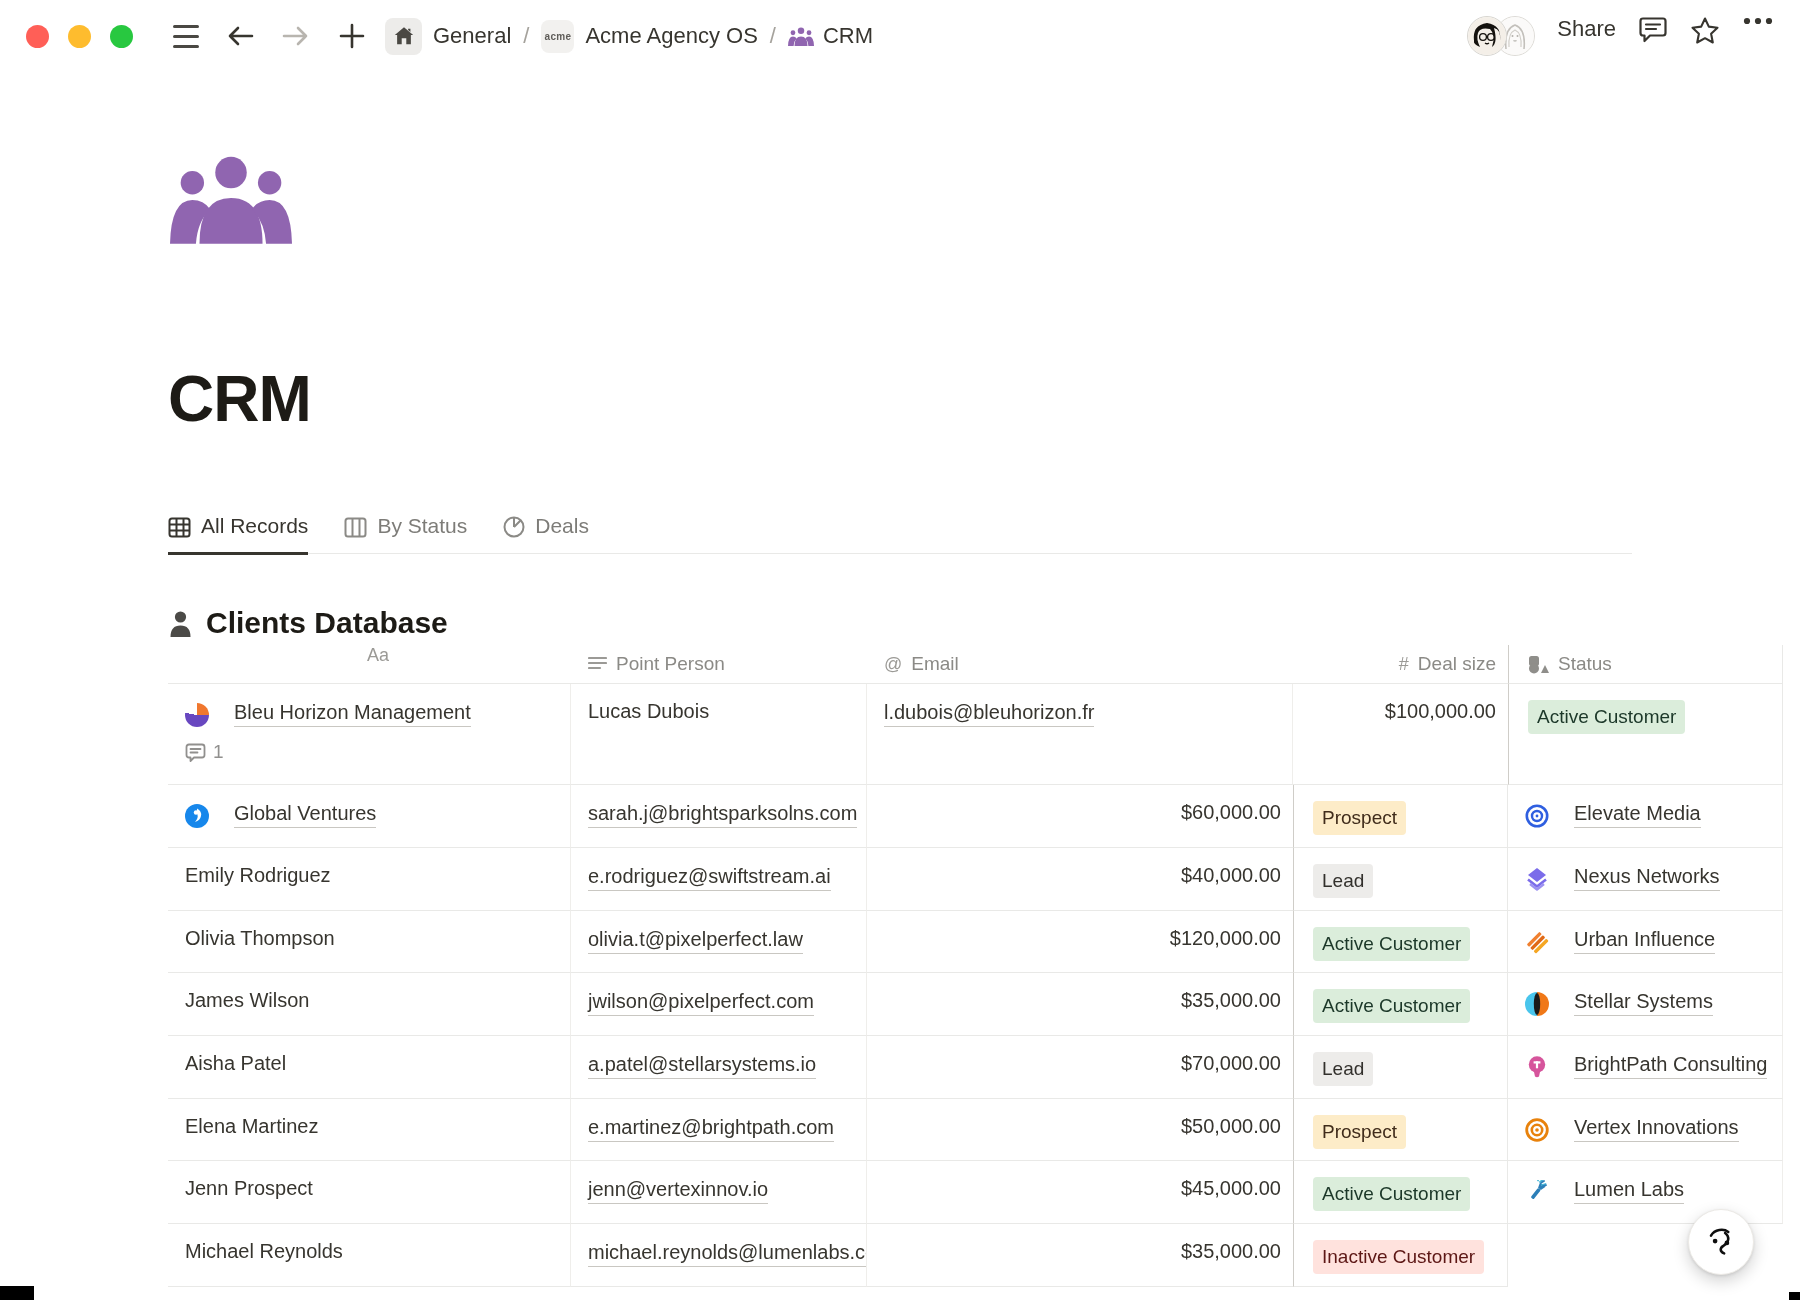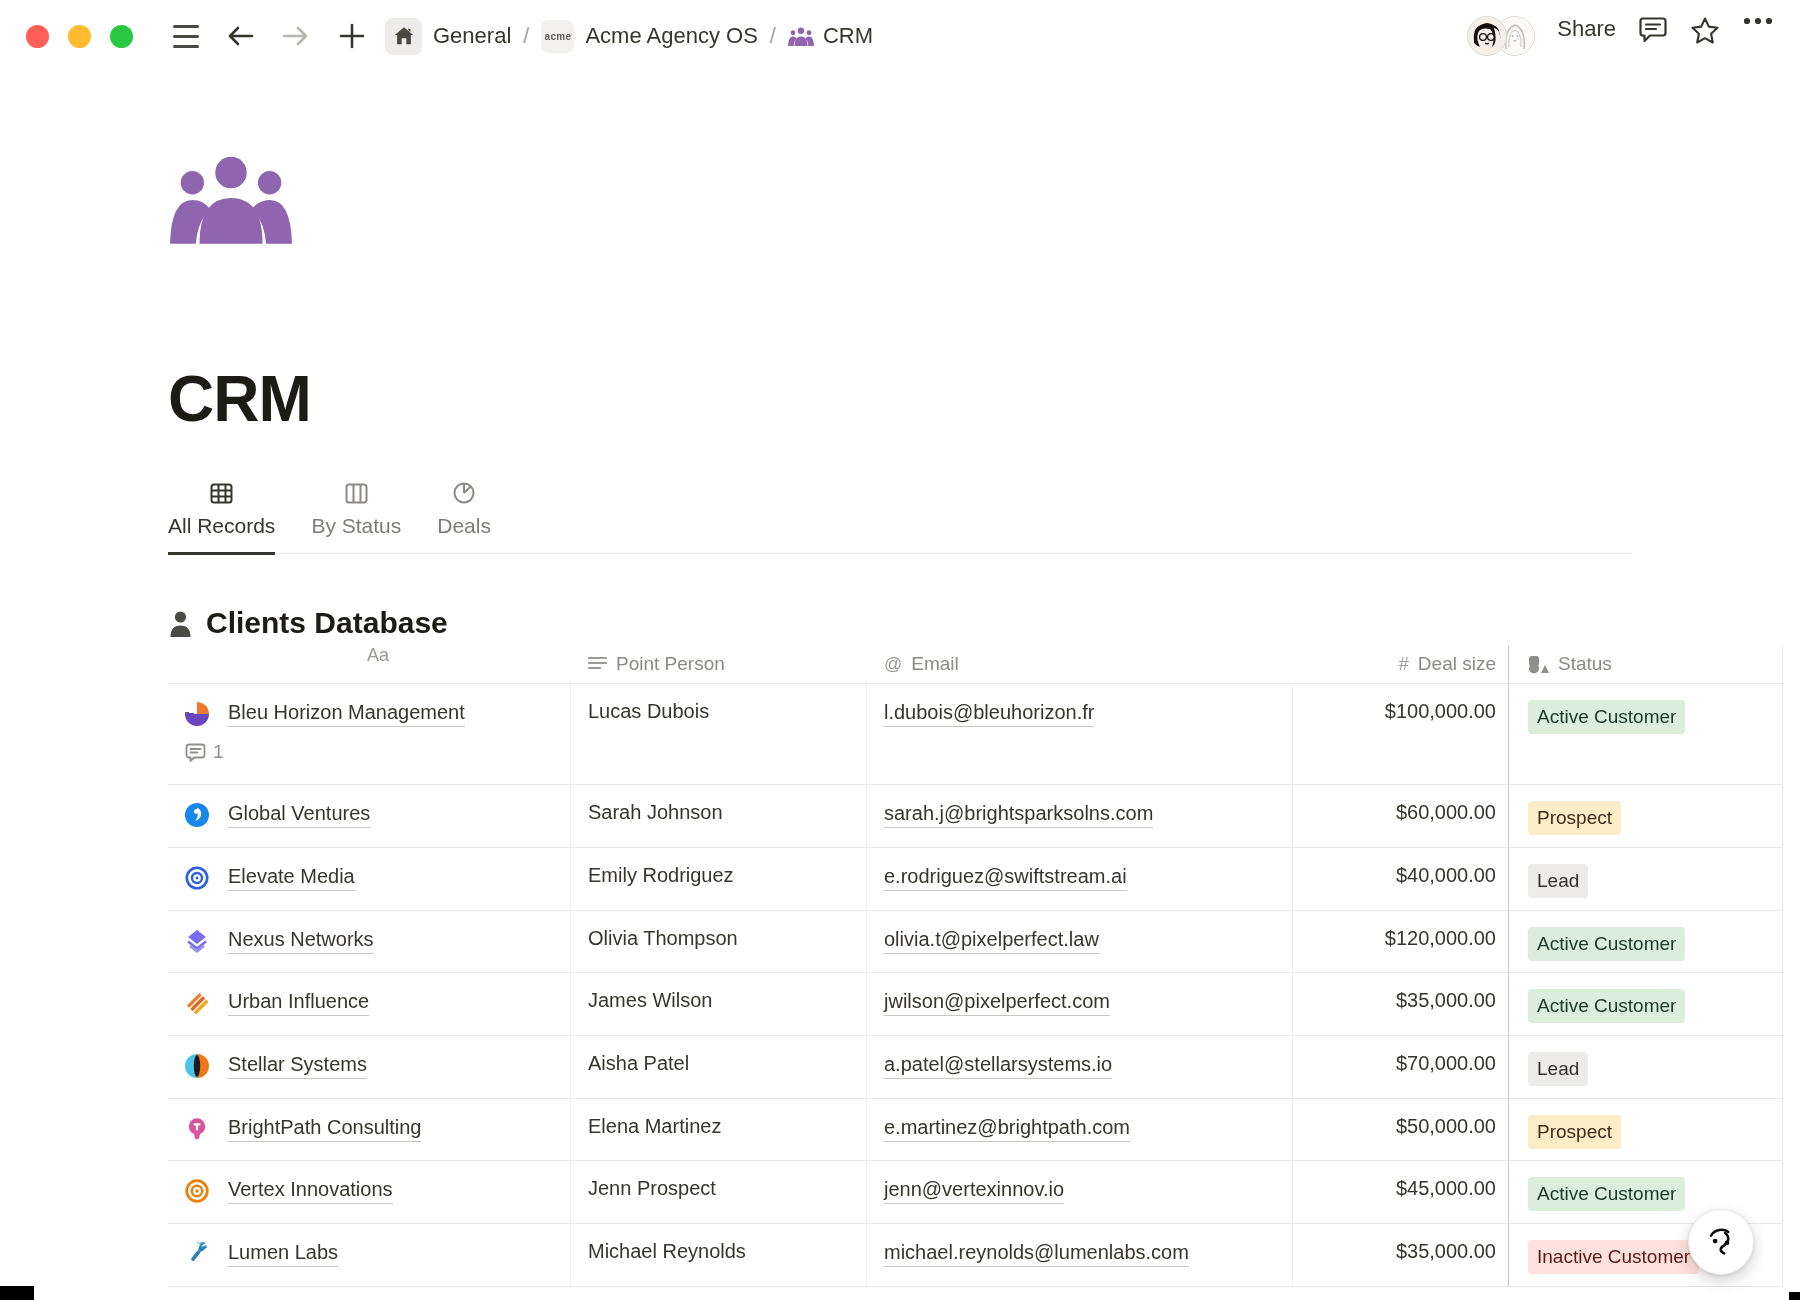--- a/index.html
+++ b/index.html
@@ -26,41 +26,41 @@
   .avatar.front { z-index:2; position:relative; }
   .avatar.back { margin-left:-12px; opacity:.85; }
   .share { font-size:22px; color:#37352F; }
   .iconbtn { display:flex; align-items:center; justify-content:center; }
 
   
   .page-icon { position:absolute; left:170px; top:150px; }
   .page-title { position:absolute; left:168px; top:362px; font-size:64px; font-weight:700; color:#1D1B16; letter-spacing:-1px; }
 
   .tabs { position:absolute; left:168px; top:498px; width:1464px; height:56px; display:flex; align-items:flex-end; gap:36px; border-bottom:1px solid #E9E9E7; }
-  .tab { display:flex; align-items:center; gap:10px; font-size:21px; padding-bottom:15px; color:#7D7C78; cursor:pointer;flex-direction:column; }
+  .tab { display:flex; align-items:flex-end; gap:10px; font-size:21px; padding-bottom:15px; color:#7D7C78; cursor:pointer; }
   .tab.active { color:#37352F; font-weight:500; border-bottom:3px solid #37352F; margin-bottom:-2px; padding-bottom:14px; }
 
   .db-heading { position:absolute; left:168px; top:606px; display:flex; align-items:center; gap:13px; }
   .db-heading .txt { font-size:30px; font-weight:700; color:#1D1B16; }
 
   
   .tbl { position:absolute; left:168px; top:645px; width:1615px; display:grid;
          grid-template-columns:403px 296px 426px 215px 275px;
          grid-template-rows:39px 101px 63px 63px 62px 63px 63px 62px 63px 63px; }
   .hcell { display:flex; align-items:center; gap:9px; padding-left:17px; font-size:19px; color:#8B8A86; border-bottom:1px solid #E9E9E7; overflow:hidden; white-space:nowrap; }
   .hcell .glyph { font-size:18px; color:#9B9A96; }
   .hcell.num { }
   .cell { border-bottom:1px solid #E9E9E7; padding:16px 10px 0 17px; font-size:20px; display:flex; align-items:flex-start; overflow:hidden; white-space:nowrap; }
   .c-company,.c-person,.c-email { border-right:1px solid #EFEEEB; }
   .c-status { border-left:1px solid #CFCDC8; border-right:1px solid #E9E9E7; padding-left:19px; }
   .hcell.c-status { border-left:1px solid #CFCDC8; border-right:1px solid #E9E9E7; padding-left:19px; }
   .hcell.c-company,.hcell.c-person,.hcell.c-email { border-right:none; }
   .c-deal { justify-content:flex-end; padding-right:12px; }
   .c-company { flex-direction:column; gap:14px; }
-  .company-line { display:flex; align-items:center; gap:19px; }
+  .company-line { display:flex; align-items:flex-end; gap:25px; }
   .logo { width:24px; height:24px; flex:0 0 24px; display:flex; align-items:center; justify-content:center; }
   .linky { color:#37352F; font-weight:500; border-bottom:1.5px solid #C9C7C2; padding-bottom:2px; line-height:1.2; }
   .email-link { color:#37352F; border-bottom:1.5px solid #C9C7C2; padding-bottom:2px; line-height:1.2; }
   .comment-count { display:flex; align-items:center; gap:7px; color:#91908E; font-size:19px; }
   .badge { font-size:19px; line-height:1; padding:7px 9px 8px; border-radius:4px; white-space:nowrap; }
   .badge[data-color="green"]  { background:#DBEDDB; color:#1C3829; }
   .badge[data-color="yellow"] { background:#FDECC8; color:#402C1B; }
   .badge[data-color="gray"]   { background:#EDECEA; color:#32302C; }
   .badge[data-color="red"]    { background:#FFE2DD; color:#5D1715; }
 
@@ -288,23 +288,20 @@
         <span class="logo">
           <svg width="24" height="24" viewBox="0 0 24 24">
               <circle cx="12" cy="12" r="12" fill="#1787EB"></circle>
               <path d="M12 4.5 Q17 7 16 12 Q15.2 16.5 10 18 Q13.5 14 12.5 11 Q11.5 7.5 12 4.5 Z" fill="#ffffff"></path>
               <circle cx="11" cy="8.5" r="2.2" fill="#ffffff"></circle>
             </svg>
         </span>
         <span class="linky">Global Ventures</span>
       </div>
     </div>
-    <div class="cell c-person">
-        <span>Sarah Johnson</span>
-      </div>
     <div class="cell c-email">
         <span class="email-link">sarah.j@brightsparksolns.com</span>
       </div>
     <div class="cell c-deal">
         <span>$60,000.00</span>
       </div>
     <div class="cell c-status">
         <span class="badge" data-color="yellow">Prospect</span>
       </div>
 

